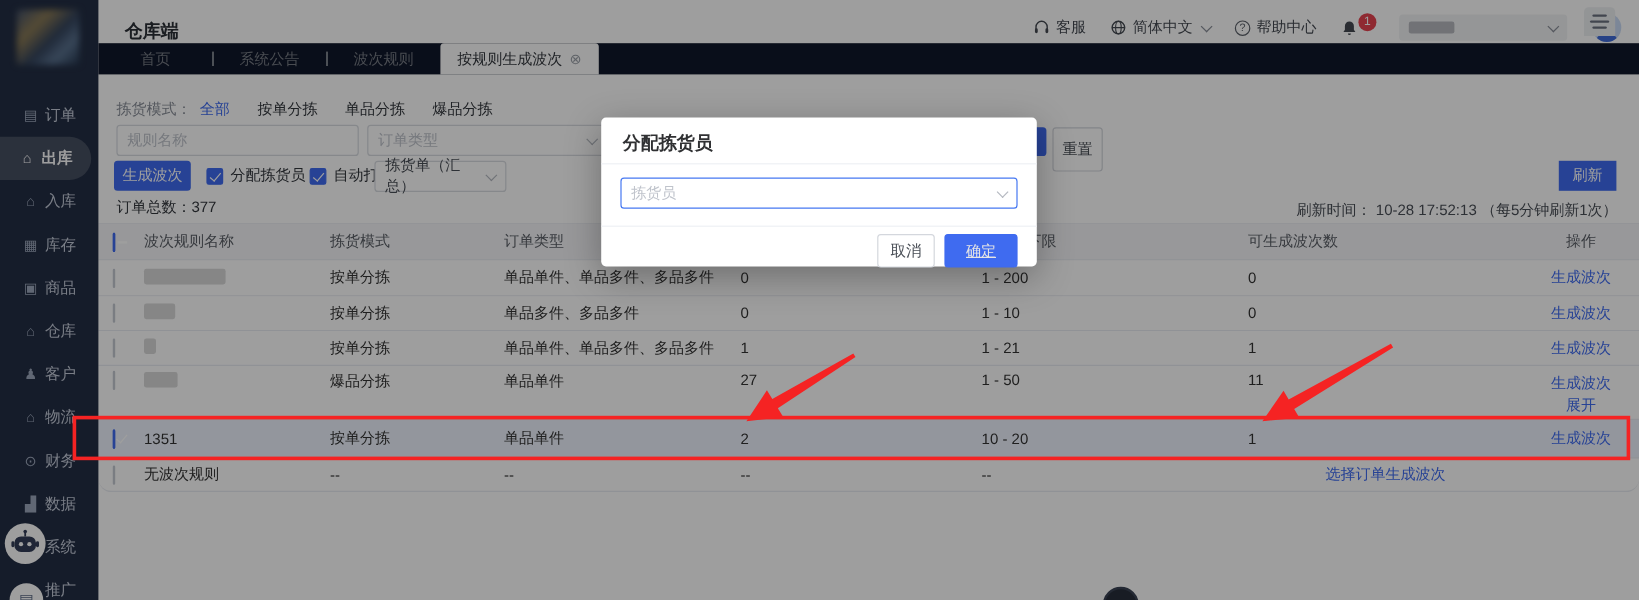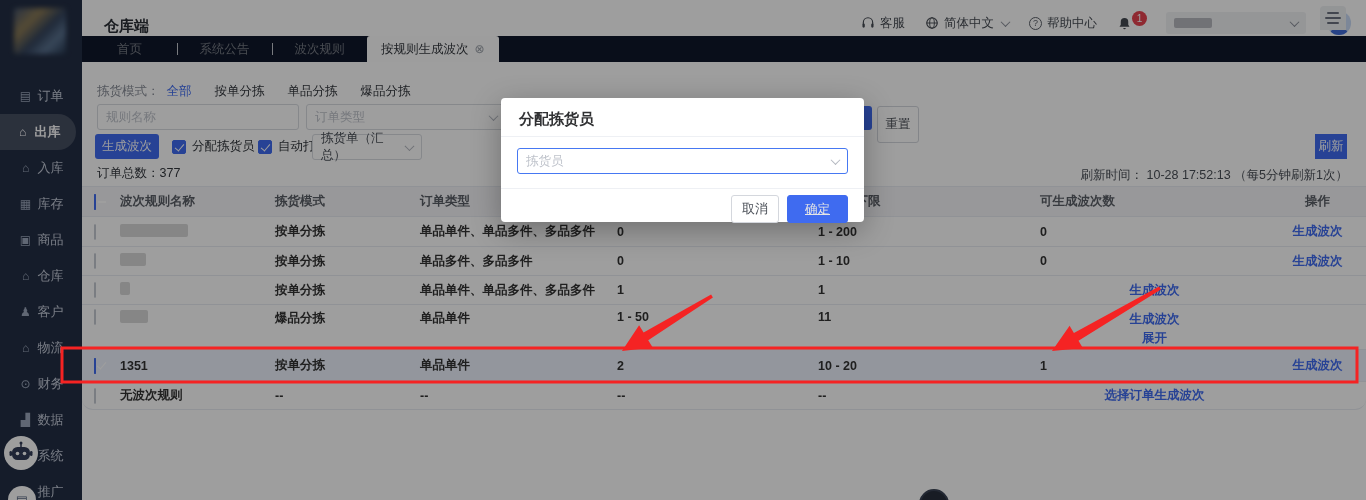--- a/index.html
+++ b/index.html
@@ -85,28 +85,28 @@
   .cb-row { position:absolute; top:72px; height:25px; display:flex; align-items:center; gap:6px;
     font-size:12.5px; color:#33373d; cursor:pointer; }
   #assign-cb-row { left:90px; } #print-cb-row { left:176px; }
   .cb { width:14px; height:14px; border:1px solid #c6cad2; border-radius:2px; background:#fff;
     position:relative; flex:0 0 auto; }
   .cb.checked, .cb.indet { background:var(--primary); border-color:var(--primary); }
   .cb.checked::after { content:""; position:absolute; left:4px; top:1px; width:4px; height:8px;
     border-right:1.7px solid #fff; border-bottom:1.7px solid #fff; transform:rotate(40deg); }
   .cb.indet::after { content:""; position:absolute; left:3px; top:6px; width:8px; height:2px; background:#fff; }
   #print-select { left:230px; top:72px; width:110px; }
-  #refresh-btn { position:absolute; right:19px; top:72px; width:32px; height:25px; background:var(--primary);
+  #refresh-btn { position:absolute; right:19px; top:72px; width:48px; height:25px; background:var(--primary);
     border:none; border-radius:0; color:#fff; font-size:12.5px; cursor:pointer; }
   #totals-row { position:absolute; left:15px; top:103px; font-size:12.5px; color:#33373d; }
   #refresh-time { position:absolute; right:18px; top:105px; font-size:12.5px; color:#4a4f57; }
   
   #wave-table { position:absolute; left:0; top:124px; right:0; border-top:1px solid #e9ecf2; }
   .t-row { display:grid; grid-template-columns:38px 155px 145px 197px 201px 222px 233px 1fr;
-    align-items:center; border-bottom:1px solid #e9ecf2; background:#fff;font-weight:bold; }
+    align-items:center; border-bottom:1px solid #e9ecf2; background:#fff; }
   .t-row.t-head { background:#f5f6f8; height:30px; color:#5a5e66; }
   .t-cell { padding-right:10px; overflow:visible; white-space:nowrap; }
   .t-cell.cb-cell { padding-left:12px; }
   .t-cell.action-cell { text-align:center; padding-right:4px; }
   .t-row.selected { background:#eef3fe; }
   .t-row.top-align { align-items:start; padding-top:5px; }
   .blur-block { height:13px; background:#d8d8d8; border-radius:2px; display:inline-block; }
   .link { color:var(--primary); cursor:pointer; display:block; line-height:19px; }
   
   #dim { position:absolute; inset:0; background:rgba(0,0,0,0.38); z-index:40; }
@@ -342,30 +342,32 @@
         <div class="t-cell action-cell">
           <span class="link">生成波次</span>
         </div>
       </div>
       <div class="t-row" style="height: 29px;">
         <div class="t-cell cb-cell"><span class="cb"></span></div>
         <div class="t-cell"><span class="blur-block" style="width: 10px;"></span></div>
         <div class="t-cell">按单分拣</div>
         <div class="t-cell">单品单件、单品多件、多品多件</div>
         <div class="t-cell">1</div>
+        <div class="t-cell">1 - 21</div>
         <div class="t-cell">1</div>
         <div class="t-cell action-cell">
           <span class="link">生成波次</span>
         </div>
       </div>
       <div class="t-row top-align" style="height: 45px;">
         <div class="t-cell cb-cell"><span class="cb"></span></div>
         <div class="t-cell"><span class="blur-block" style="width: 28px;"></span></div>
         <div class="t-cell">爆品分拣</div>
         <div class="t-cell">单品单件</div>
+        <div class="t-cell">27</div>
         <div class="t-cell">1 - 50</div>
         <div class="t-cell">11</div>
         <div class="t-cell action-cell">
           <span class="link">生成波次</span>
           <span class="link">展开</span>
         </div>
       </div>
       <div class="t-row selected" style="height: 32px;">
         <div class="t-cell cb-cell"><span class="cb checked"></span></div>
         <div class="t-cell">1351</div>

